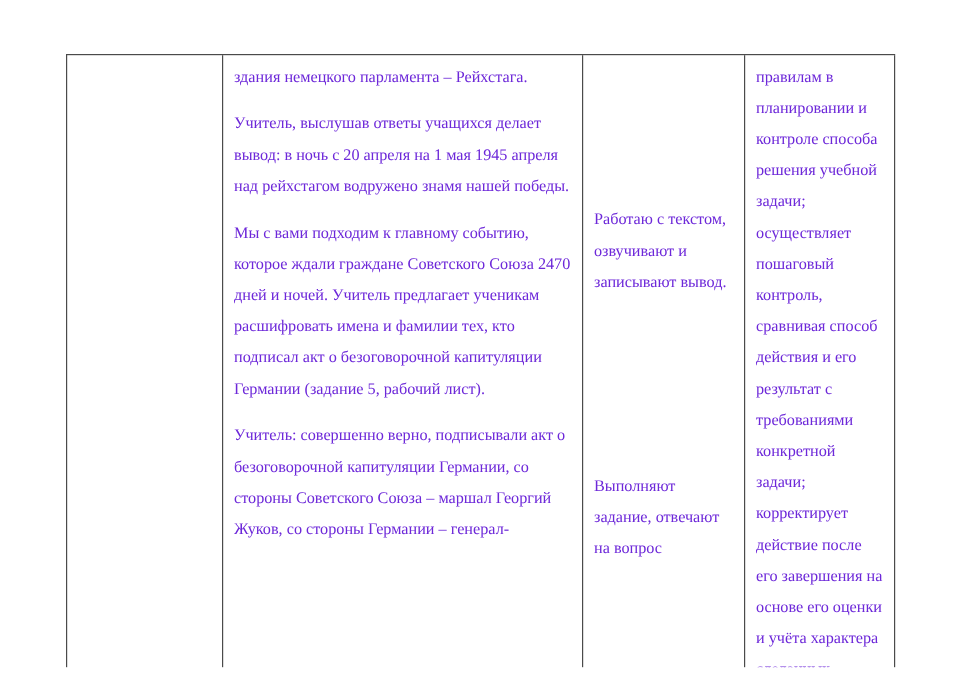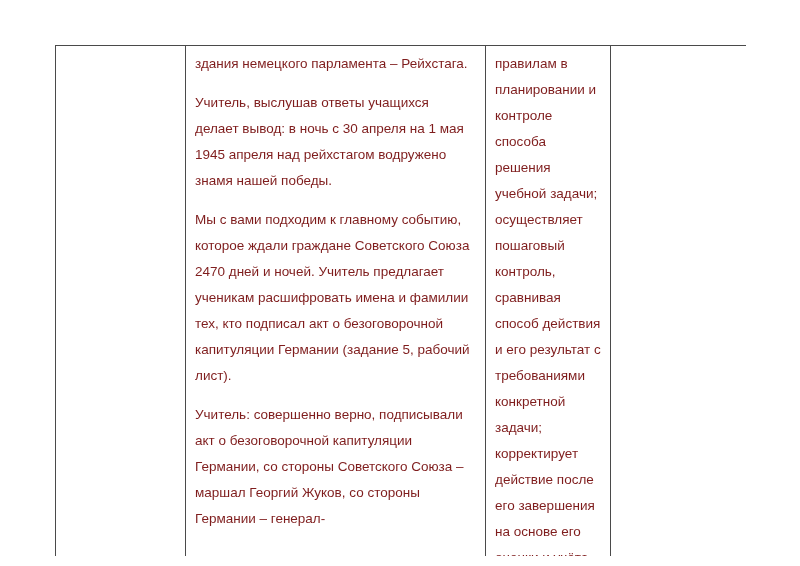--- a/index.html
+++ b/index.html
@@ -8,22 +8,22 @@
     width: 800px;
     height: 566px;
     background: #ffffff;
     overflow: hidden;
   }
   .page {
     position: relative;
     width: 800px;
     height: 566px;
     background: #ffffff;
-    font-family: Liberation Sans, sans-serif;
-    color: #7f1d1d;
+    font-family: Liberation Serif, serif;
+    color: #6d28d9;
   }
   .lesson-table {
     position: absolute;
     left: 55px;
     top: 45px;
     width: 690px;
     height: 510px;
     display: flex;
     border-top: 1px solid #4a4a4a;
     border-left: 1px solid #4a4a4a;
@@ -52,24 +52,28 @@
 
 <div class="page">
   <div class="lesson-table">
 
     <div class="col col1">
       <p></p>
     </div>
 
     <div class="col col2">
       <p>здания немецкого парламента – Рейхстага.</p>
-      <p>Учитель, выслушав ответы учащихся делает вывод: в ночь с 30 апреля на 1 мая 1945 апреля над рейхстагом водружено знамя нашей победы.</p>
+      <p>Учитель, выслушав ответы учащихся делает вывод: в ночь с 20 апреля на 1 мая 1945 апреля над рейхстагом водружено знамя нашей победы.</p>
       <p>Мы с вами подходим к главному событию, которое ждали граждане Советского Союза 2470 дней и ночей. Учитель предлагает ученикам расшифровать имена и фамилии тех, кто подписал акт о безоговорочной капитуляции Германии (задание 5, рабочий лист).</p>
       <p>Учитель: совершенно верно, подписывали акт о безоговорочной капитуляции Германии, со стороны Советского Союза – маршал Георгий Жуков, со стороны Германии – генерал-</p>
     </div>
 
+    <div class="col col3">
+      <p class="block1">Работаю с текстом, озвучивают и записывают вывод.</p>
+      <p class="block2">Выполняют задание, отвечают на вопрос</p>
+    </div>
 
     <div class="col col4">
       <p>правилам в планировании и контроле способа решения учебной задачи; осуществляет пошаговый контроль, сравнивая способ действия и его результат с требованиями конкретной задачи; корректирует действие после его завершения на основе его оценки и учёта характера сделанных ошибок; адекватно определяет причины успешности и не успешности в учебной деятельности, сопоставляя цель, ход</p>
     </div>
 
   </div>
 </div>
 
 </body></html>

